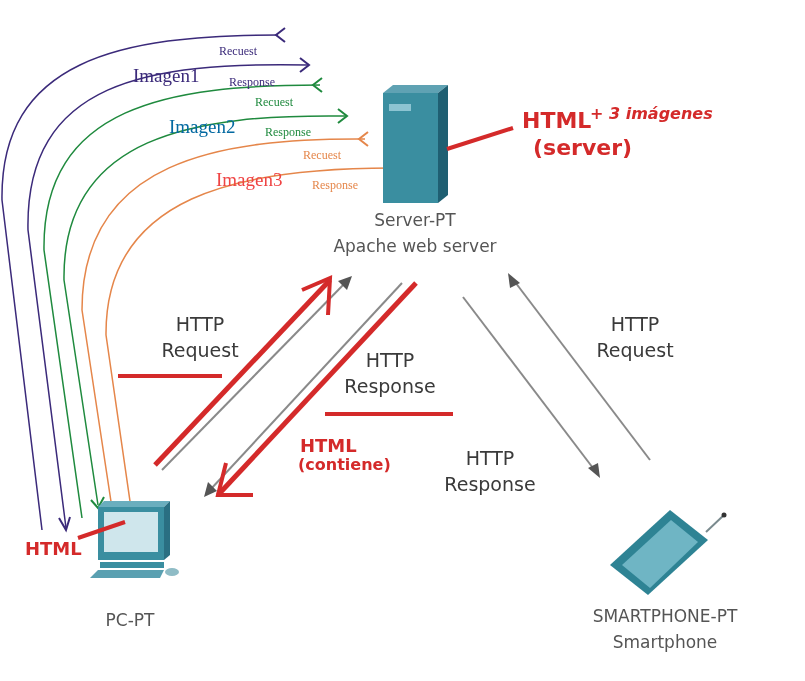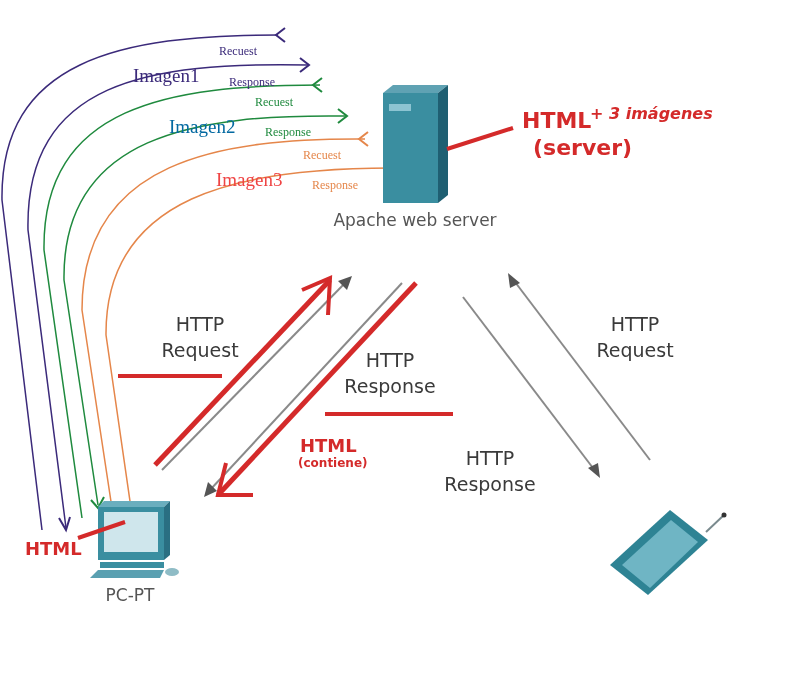--- a/index.html
+++ b/index.html
@@ -88,20 +88,21 @@
 
   <span class="lbl curve-lbl small" style="left:255px;top:72px;color:#1f8a3e;">Recuest</span>
   <span class="lbl curve-lbl big" style="left:169px;top:93px;color:#0369a1;text-align:center;">Imagen2</span>
   <span class="lbl curve-lbl small" style="left:265px;top:102px;color:#1f8a3e;">Response</span>
 
   <span class="lbl curve-lbl small" style="left:303px;top:125px;color:#e5864a;">Recuest</span>
   <span class="lbl curve-lbl big" style="left:216px;top:146px;color:#ef4444;">Imagen3</span>
   <span class="lbl curve-lbl small" style="left:312px;top:155px;color:#e5864a;">Response</span>
 
   <div class="lbl gray dev" style="left:300px;top:208px;width:230px;">
+    <div>Server-PT</div>
     <div>Apache web server</div>
   </div>
 
   <span class="lbl red" style="left:522px;top:110px;font-size:22px;">HTML</span>
   <span class="lbl red" style="left:590px;top:106px;font-size:16px;font-style:italic;">+ 3 imágenes</span>
   <span class="lbl red" style="left:533px;top:137px;font-size:22px;">(server)</span>
 
   <div class="lbl grayb" style="left:140px;top:312px;width:120px;">
     <div>HTTP</div>
     <div>Request</div>
@@ -113,21 +114,25 @@
   <div class="lbl grayb" style="left:570px;top:312px;width:130px;">
     <div>HTTP</div>
     <div>Request</div>
   </div>
   <div class="lbl grayb" style="left:420px;top:446px;width:140px;">
     <div>HTTP</div>
     <div>Response</div>
   </div>
 
   <span class="lbl red" style="left:300px;top:437px;font-size:18px;">HTML</span>
-  <span class="lbl red" style="left:298px;top:457px;font-size:12px;">(contiene)</span>
+  <span class="lbl red" style="left:298px;top:457px;font-size:16px;">(contiene)</span>
 
   <span class="lbl red" style="left:25px;top:540px;font-size:18px;">HTML</span>
-  <div class="lbl gray dev" style="left:75px;top:583px;width:110px;">
+  <div class="lbl gray dev" style="left:75px;top:608px;width:110px;">
     <div>PC-PT</div>
   </div>
 
+  <div class="lbl gray dev" style="left:555px;top:604px;width:220px;">
+    <div>SMARTPHONE-PT</div>
+    <div>Smartphone</div>
+  </div>
 
 </div>
 
 </body></html>

